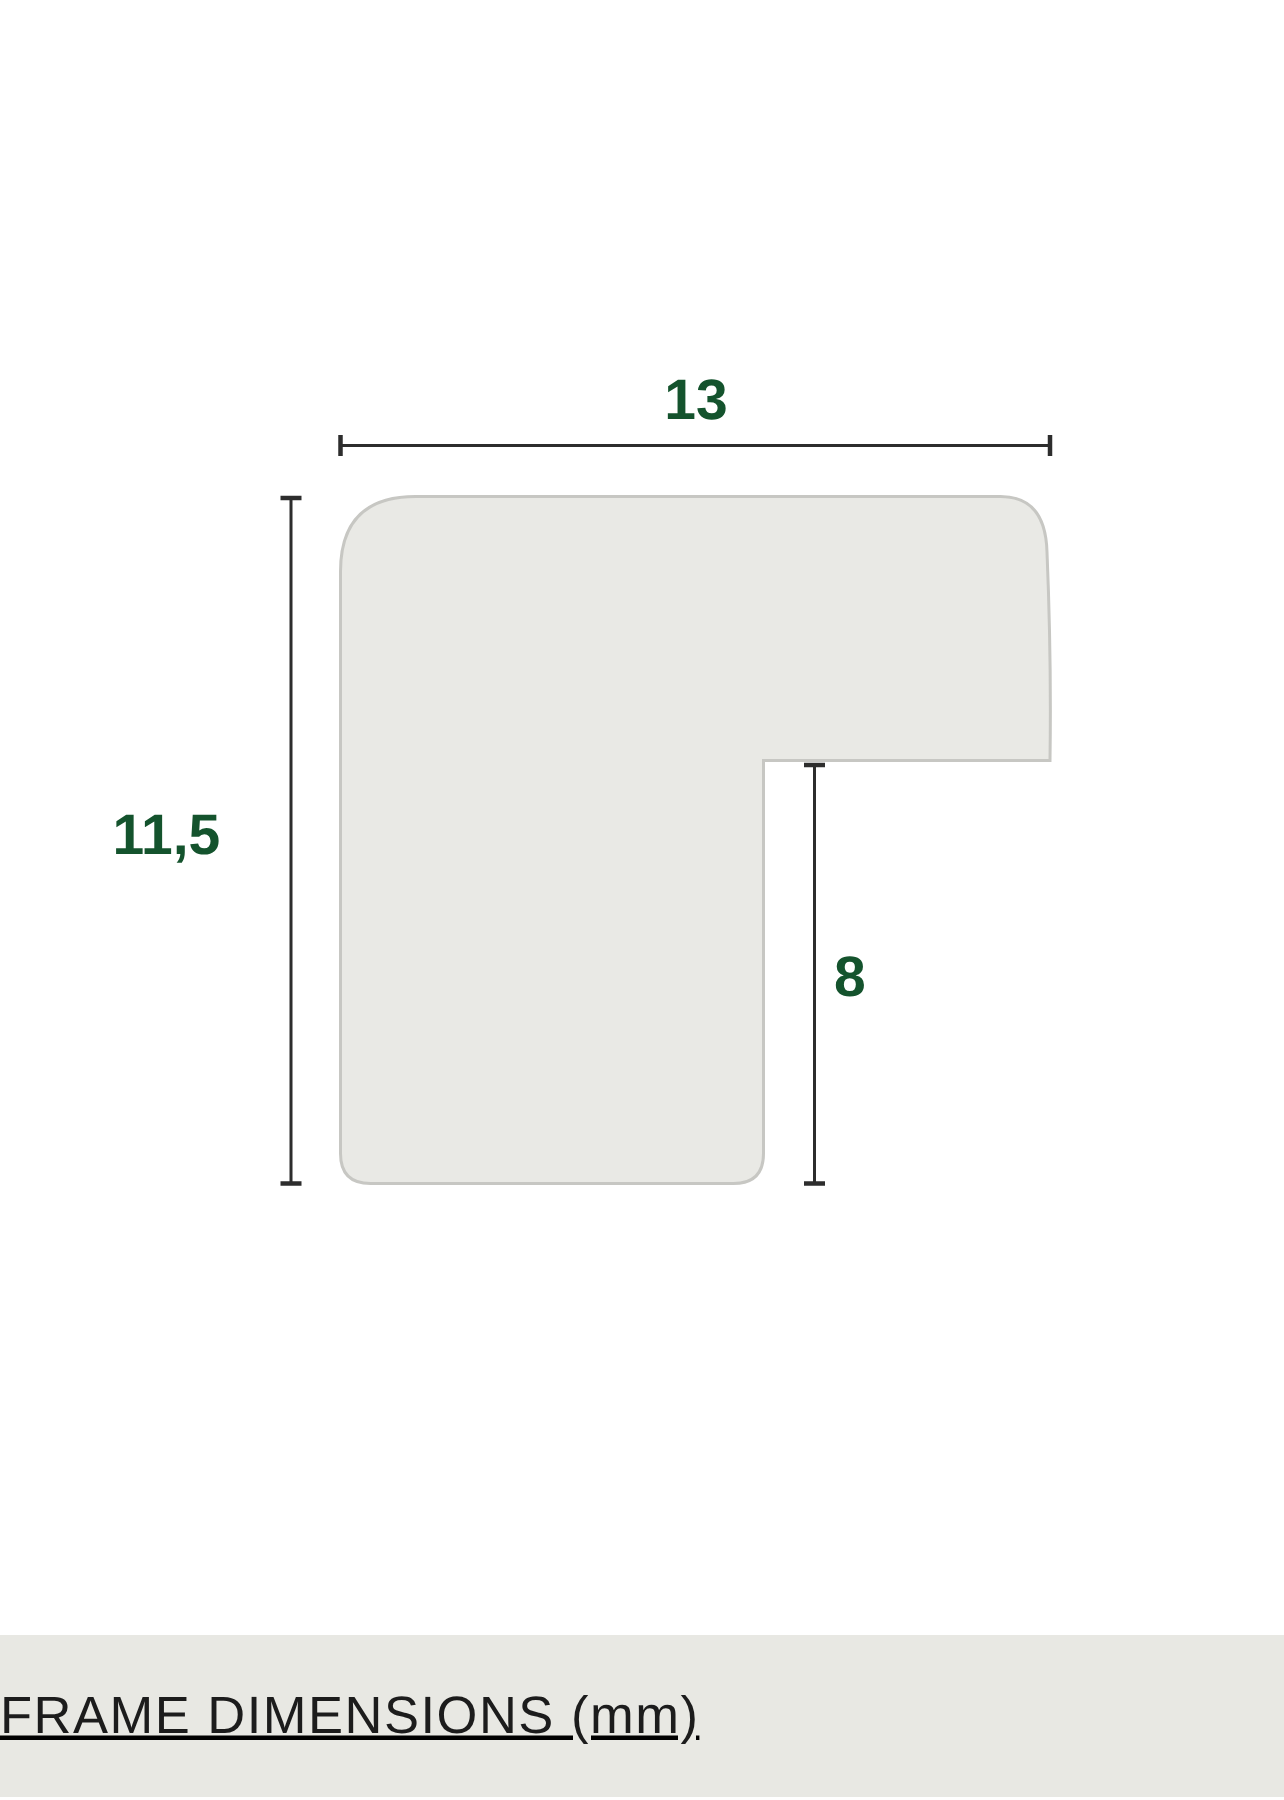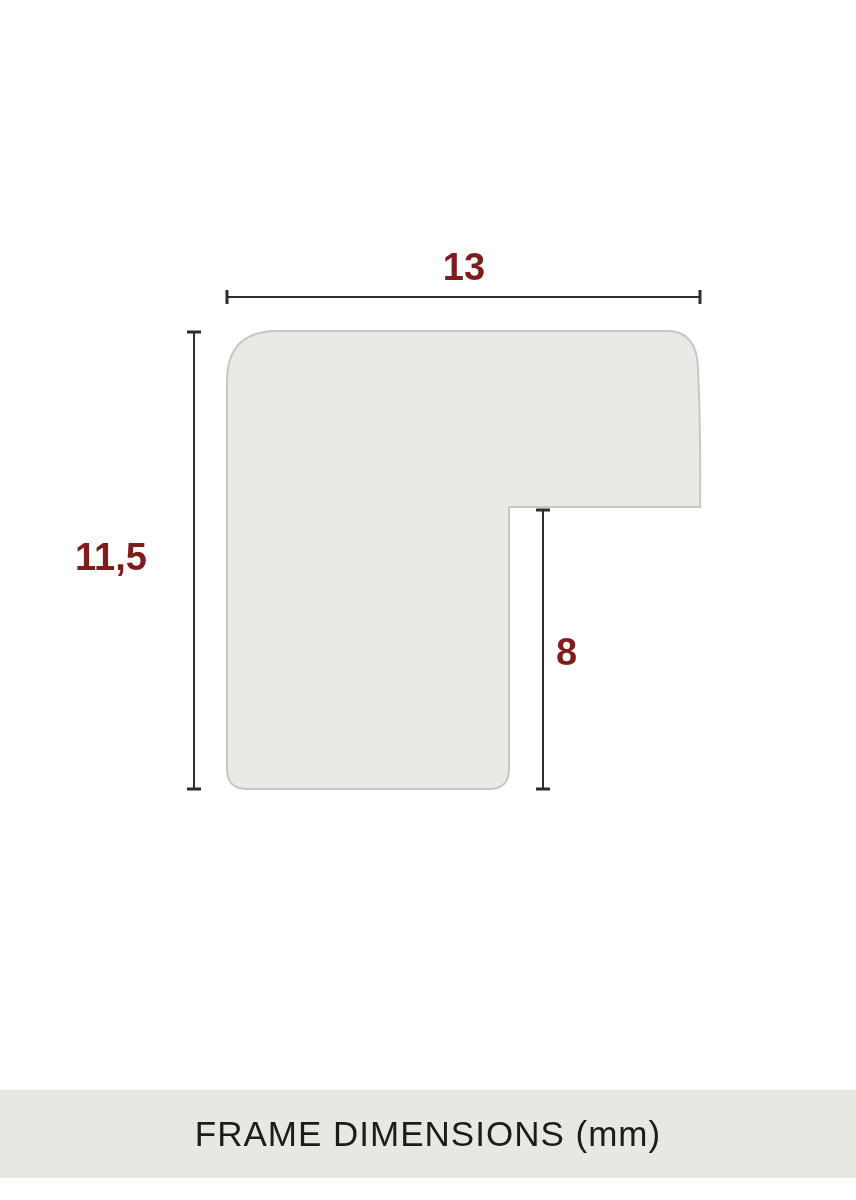--- a/index.html
+++ b/index.html
@@ -32,37 +32,37 @@
   }
   .tick {
     stroke: #2d2d2d;
     stroke-width: 3;
     fill: none;
   }
   .dim-label {
     position: absolute;
     font-weight: 700;
     font-size: 38px;
-    color: #7f1d1d;
+    color: #14532d;
     line-height: 1.15;
     white-space: nowrap;
   }
   .label-width  { left: 414px; top: 246px; width: 100px; text-align: center; }
   .label-height { left: 75px;  top: 536px; width: 110px; text-align: left; }
   .label-rabbet { left: 556px; top: 631px; }
   .footer {
     position: absolute;
     left: 0;
     top: 1090px;
     width: 856px;
-    height: 88px;
+    height: 108px;
     background: #e8e8e3;
     display: flex;
     align-items: center;
-    justify-content: center;
+    text-decoration: underline;
   }
   .footer-text {
     font-size: 35px;
     font-weight: 400;
     letter-spacing: 1px;
     color: #1c1c1c;
     white-space: nowrap;
   }
 </style>
 </head>

